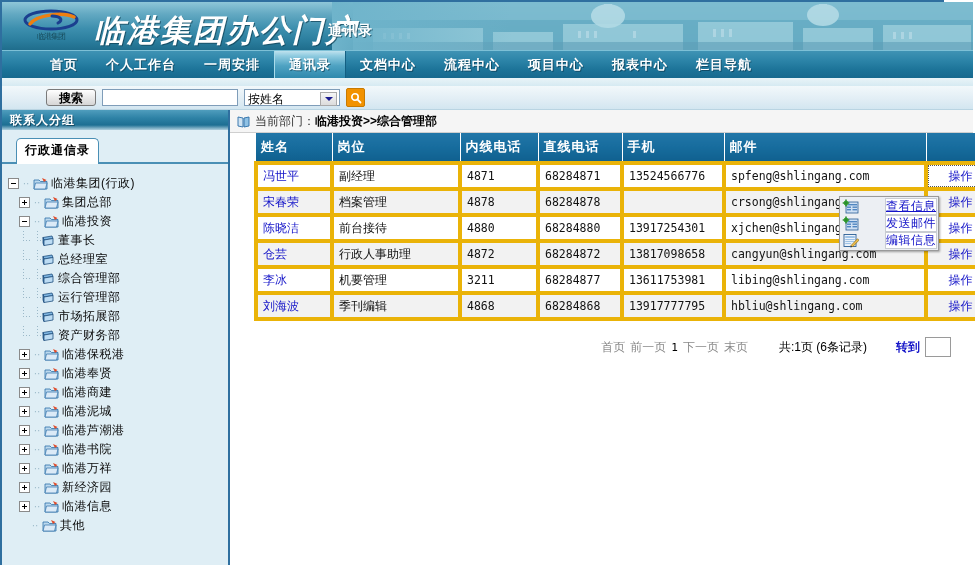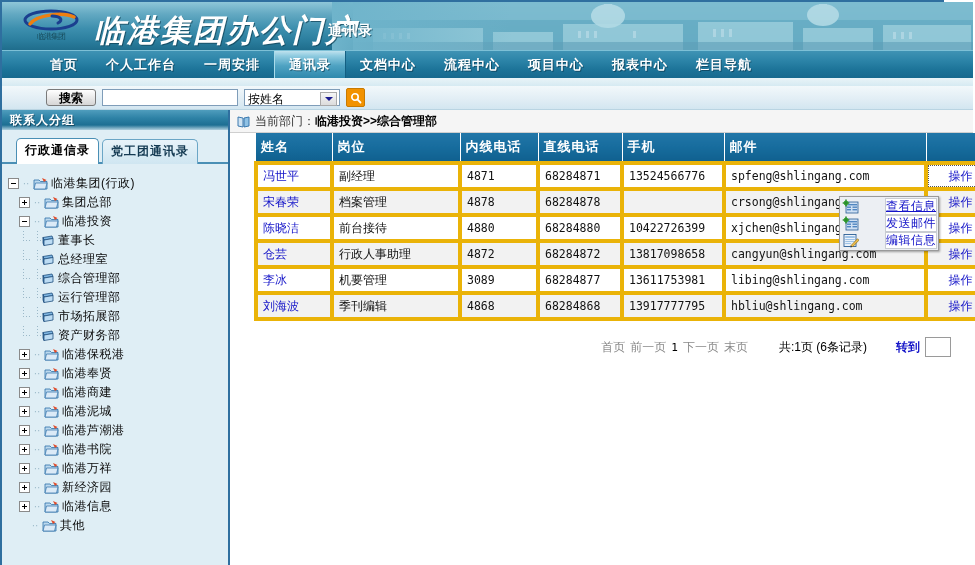--- a/index.html
+++ b/index.html
@@ -402,21 +402,20 @@
       </svg>
     </div>
   </div>
 
   <div class="content">
 
     <div class="leftpanel">
       <div class="panelhdr">联系人分组</div>
       <div class="tabsrow">
         <div class="ltab active"><span>行政通信录</span></div>
-        <div class="ltab"><span>党工团通讯录</span></div>
       </div>
       <div class="tree" id="tree">
           <div class="tnode">
             <span class="pm"></span>
             <span class="dots">··</span>
             <span class="ficon"><svg viewBox="0 0 15 13">
                 <path d="M1 3 L6 3 L7.5 4.5 L14 4.5 L14 12 L1 12 Z" fill="#bcd9ee" stroke="#2b6ea8" stroke-width="0.8"></path>
                 <path d="M2.5 6 L14 6 L12.5 12 L1 12 Z" fill="#dbeaf7" stroke="#2b6ea8" stroke-width="0.7"></path>
                 <path d="M9 1 L13.5 3 L11 5 Z" fill="#e04b2a"></path>
               </svg></span>
@@ -672,37 +671,37 @@
               <td>68284878</td>
               <td></td>
               <td>crsong@shlingang.com</td>
               <td class="act">操作</td>
             </tr>
             <tr>
               <td class="cjk namecell">陈晓洁</td>
               <td class="cjk">前台接待</td>
               <td>4880</td>
               <td>68284880</td>
-              <td>10422726399</td>
+              <td>13917254301</td>
               <td>xjchen@shlingang.com</td>
               <td class="act">操作</td>
             </tr>
             <tr class="alt">
               <td class="cjk namecell">仓芸</td>
               <td class="cjk">行政人事助理</td>
               <td>4872</td>
               <td>68284872</td>
               <td>13817098658</td>
               <td>cangyun@shlingang.com</td>
               <td class="act">操作</td>
             </tr>
             <tr>
               <td class="cjk namecell">李冰</td>
               <td class="cjk">机要管理</td>
-              <td>3089</td>
+              <td>3211</td>
               <td>68284877</td>
               <td>13611753981</td>
               <td>libing@shlingang.com</td>
               <td class="act">操作</td>
             </tr>
             <tr class="alt">
               <td class="cjk namecell">刘海波</td>
               <td class="cjk">季刊编辑</td>
               <td>4868</td>
               <td>68284868</td>

